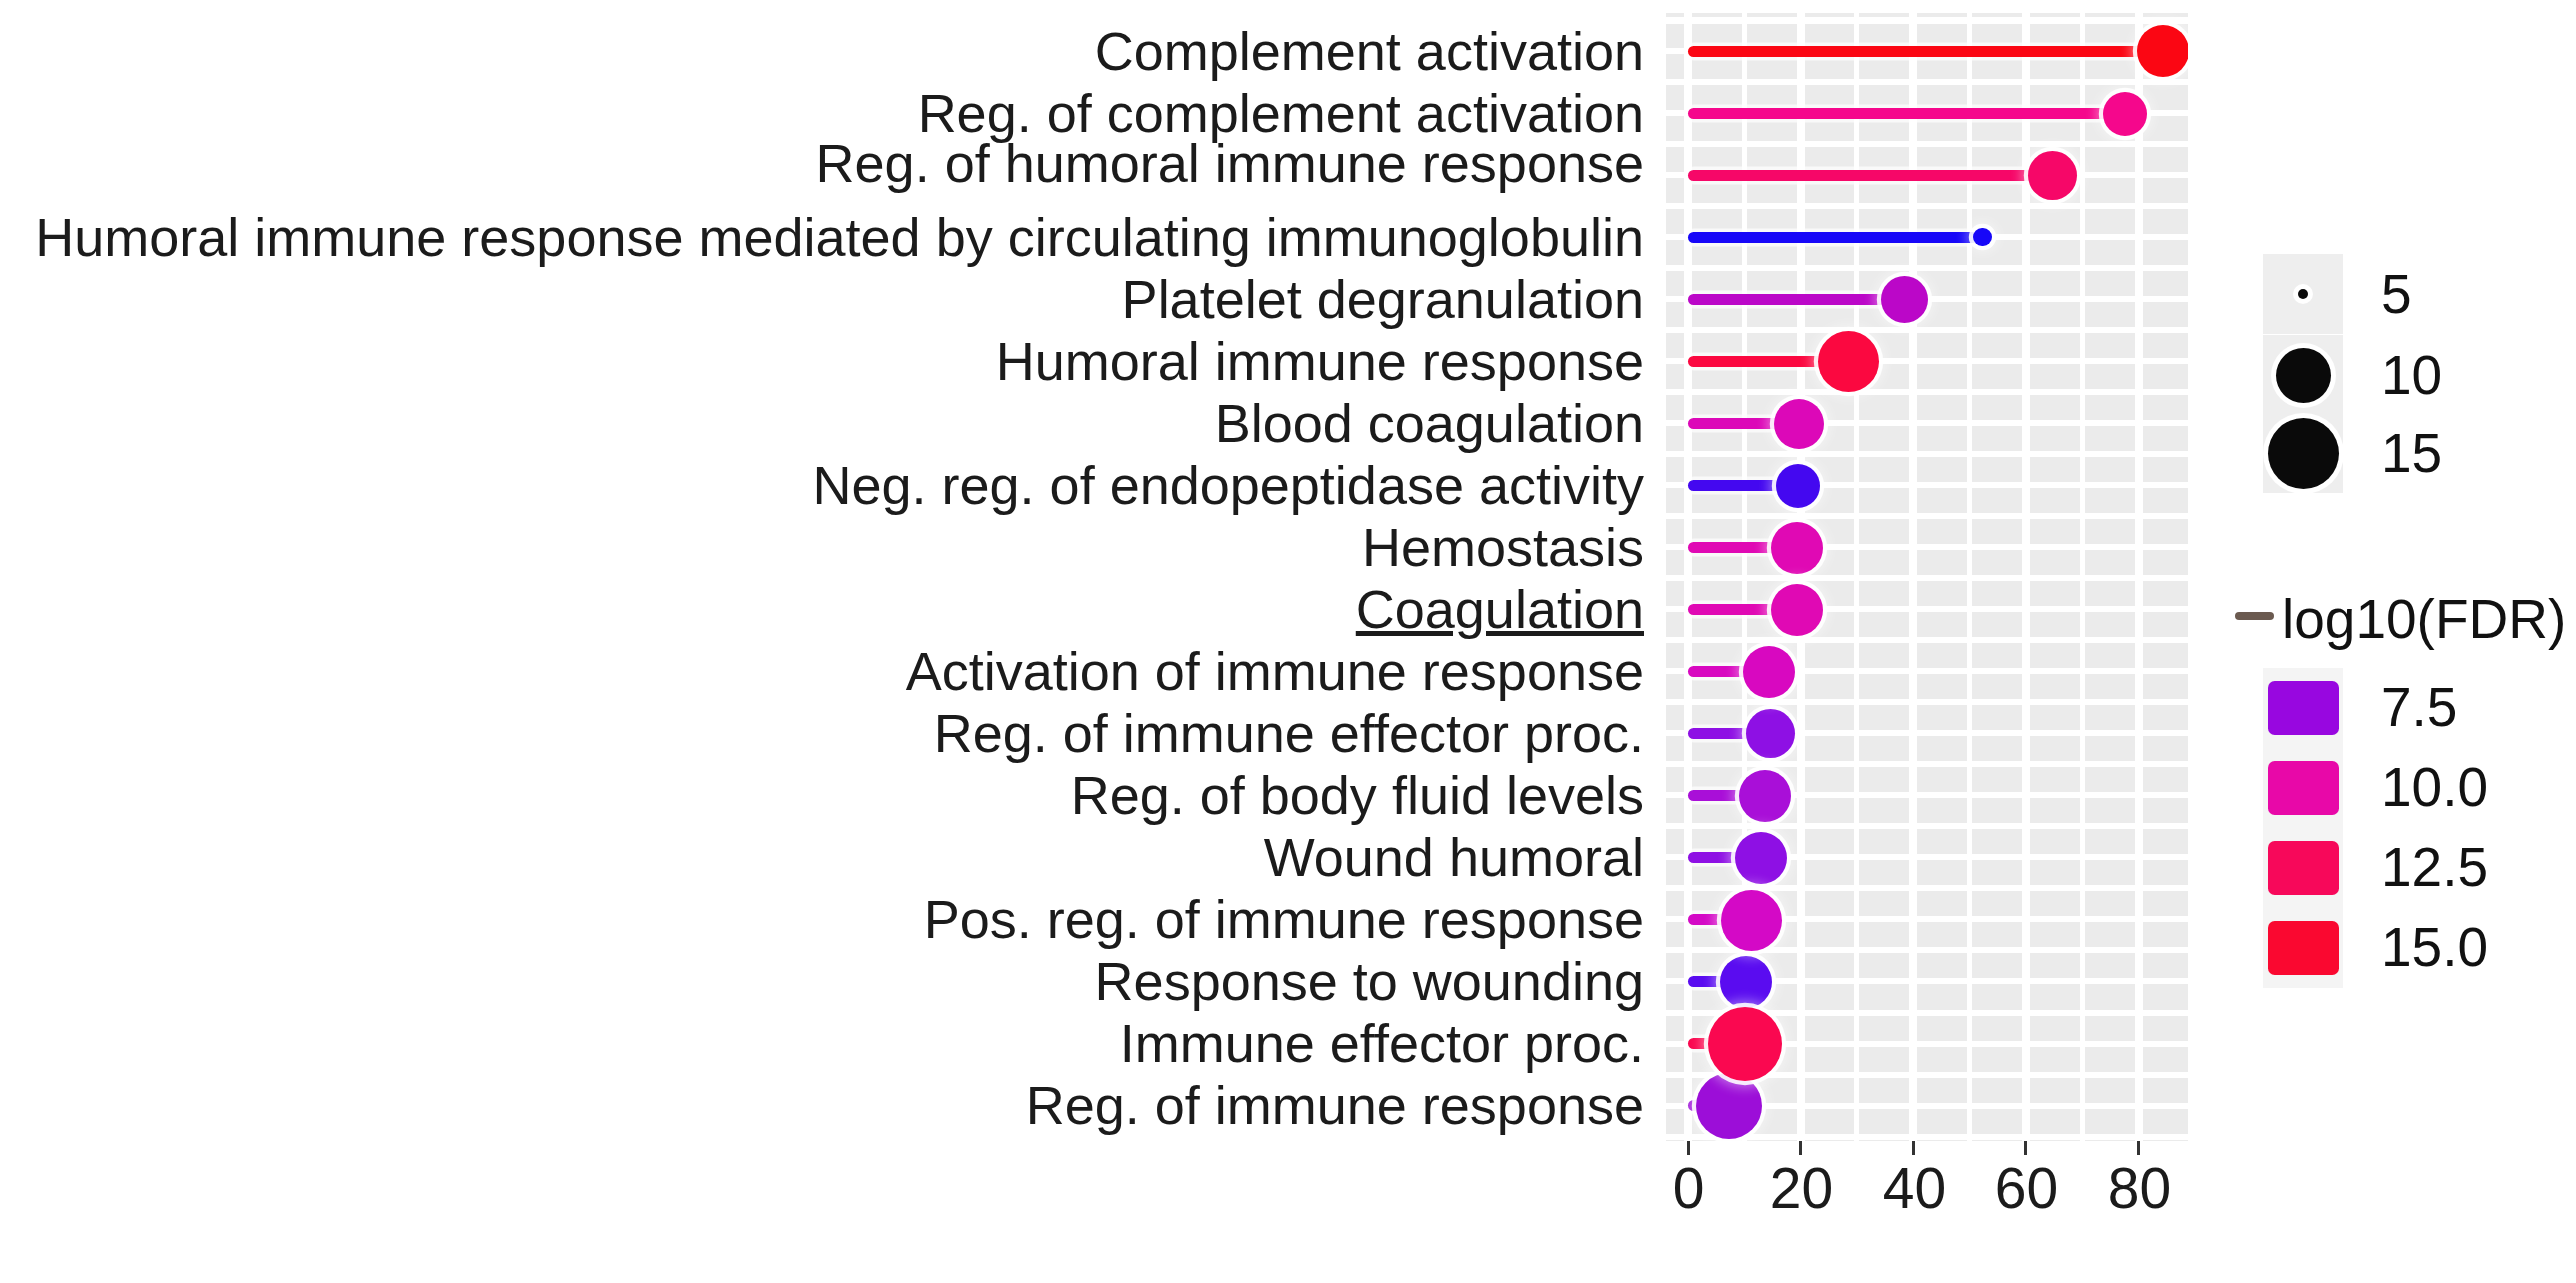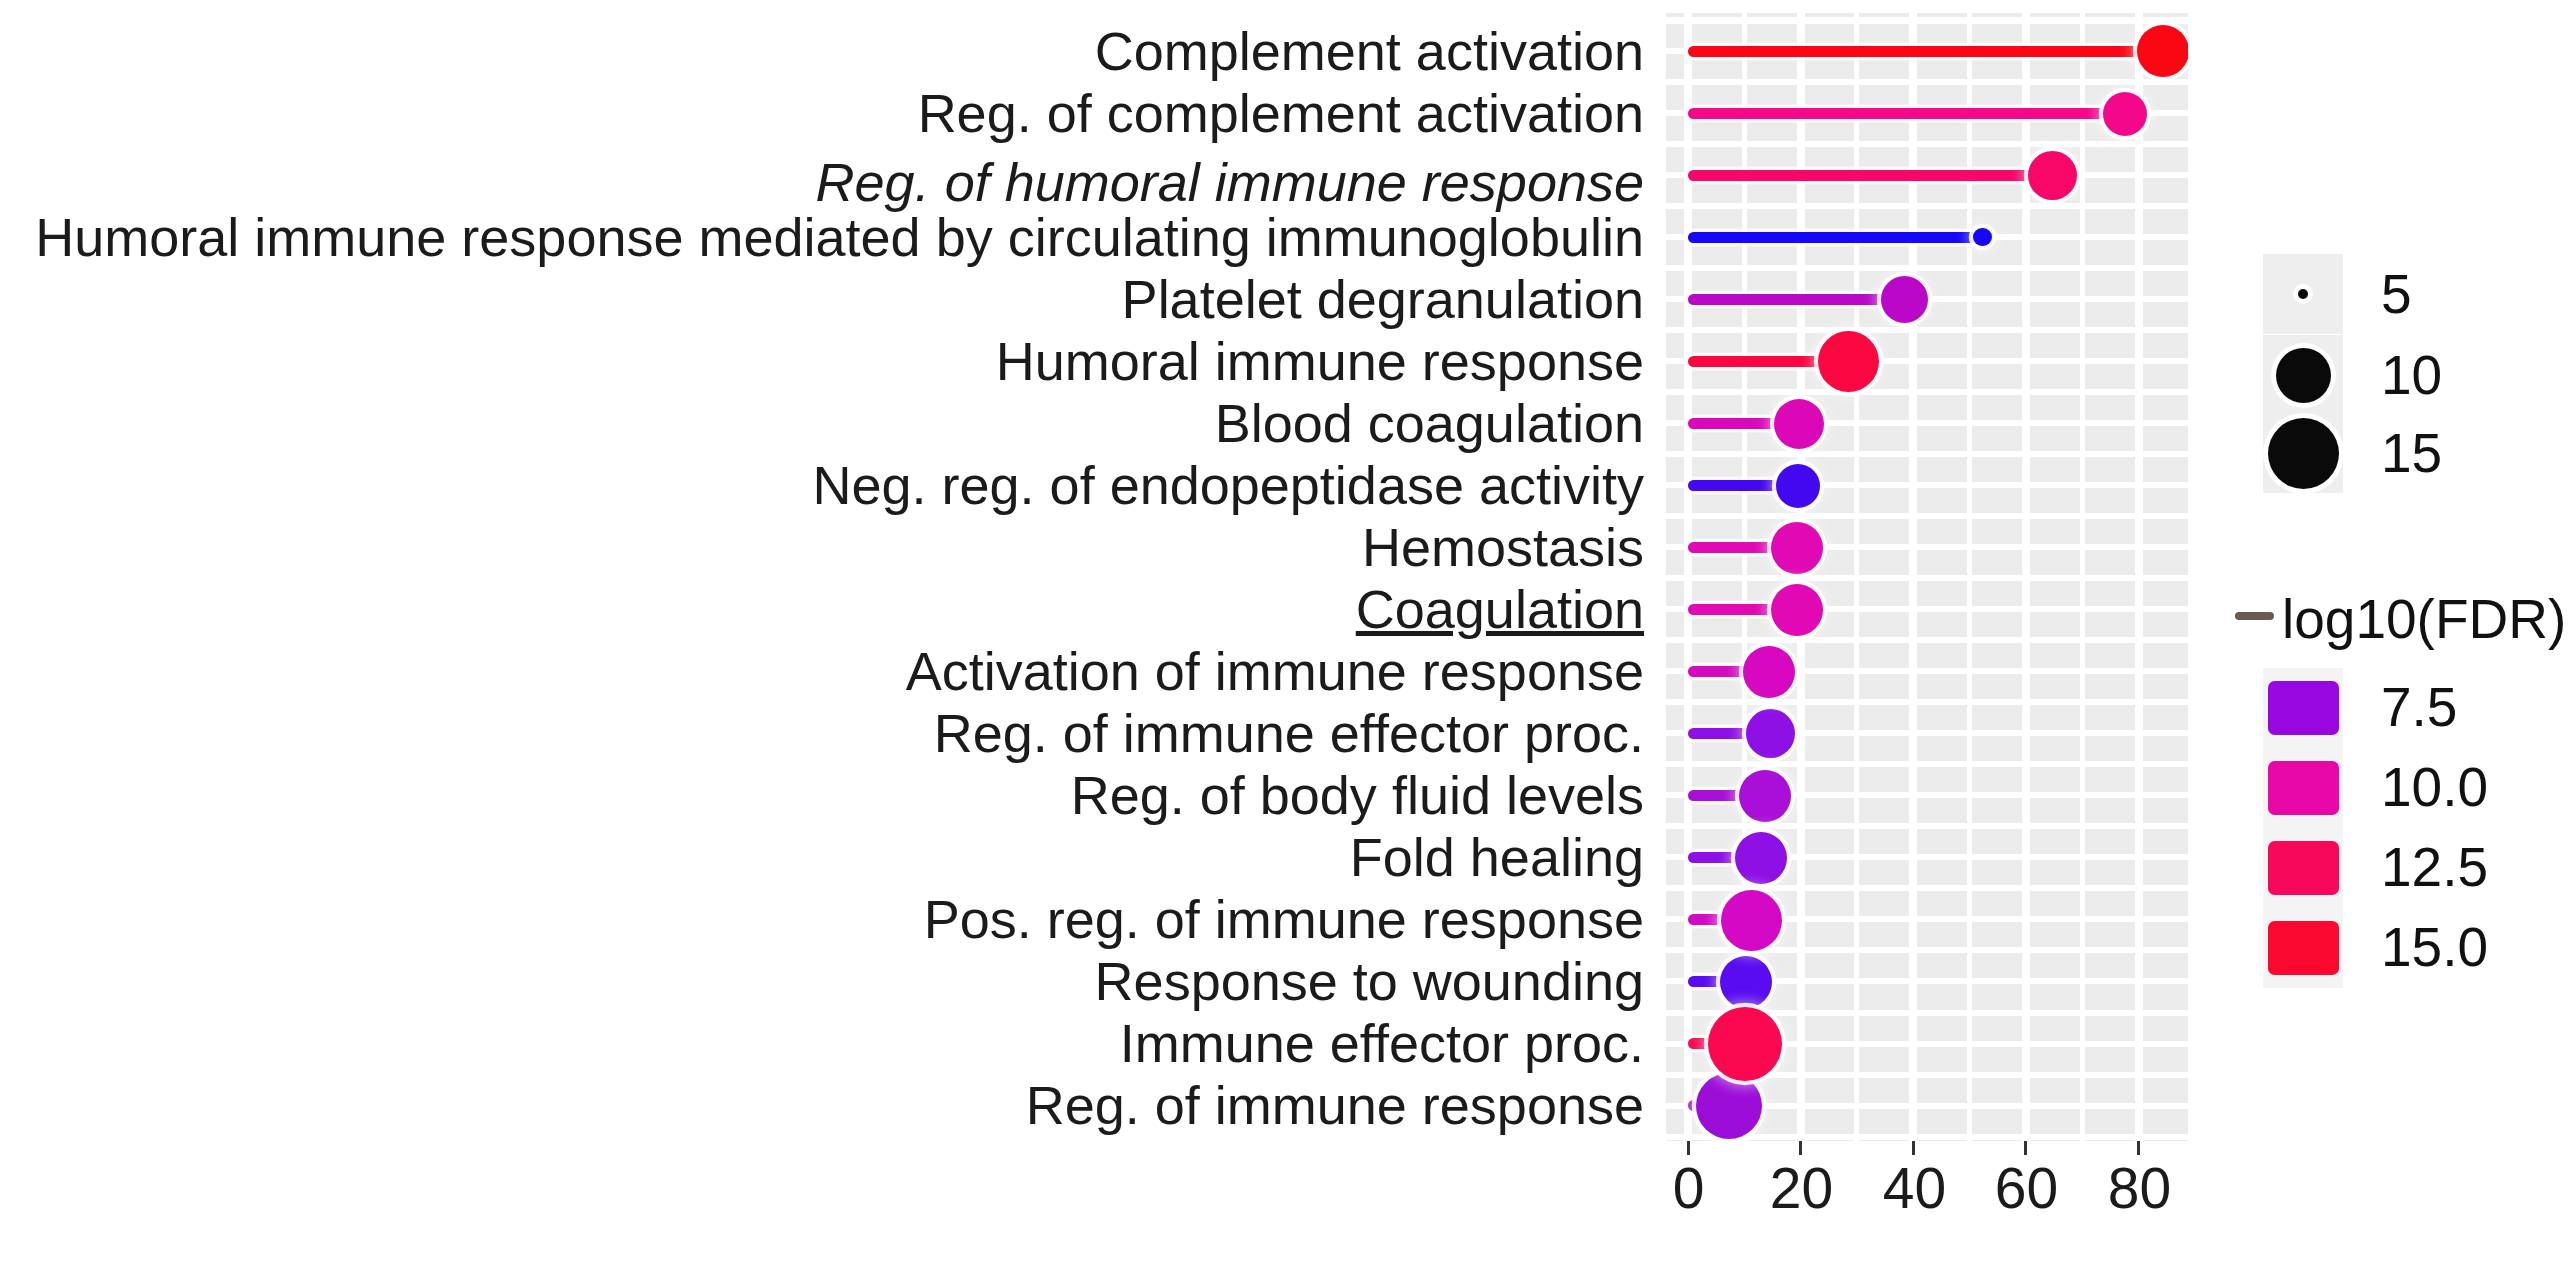--- a/index.html
+++ b/index.html
@@ -105,32 +105,32 @@
       <div class="stem" style="left: 22px; top: 963px; width: 59px; height: 11px; background: rgb(90, 12, 240);"></div>
       <div class="dot" style="left: 54px; top: 943px; width: 52px; height: 52px; background: rgb(90, 12, 240); z-index: 41;"></div>
       <div class="stem" style="left: 22px; top: 1025px; width: 57px; height: 11px; background: rgb(250, 8, 80);"></div>
       <div class="dot" style="left: 42px; top: 994px; width: 74px; height: 74px; background: rgb(250, 8, 80); z-index: 54;"></div>
       <div class="stem" style="left: 22px; top: 1087px; width: 41px; height: 11px; background: rgb(156, 14, 216);"></div>
       <div class="dot" style="left: 30px; top: 1060px; width: 66px; height: 66px; background: rgb(156, 14, 216); z-index: 49;"></div>
     </div>
   <div id="ylabels">
       <div class="ylab" style="top: 20px;">Complement activation</div>
       <div class="ylab" style="top: 82px;">Reg. of complement activation</div>
-      <div class="ylab" style="top: 151px; font-style: italic;">Reg. of humoral immune response</div>
+      <div class="ylab" style="top: 132px;">Reg. of humoral immune response</div>
       <div class="ylab" style="top: 206px;">Humoral immune response mediated by circulating immunoglobulin</div>
       <div class="ylab" style="top: 268px;">Platelet degranulation</div>
       <div class="ylab" style="top: 330px;">Humoral immune response</div>
       <div class="ylab" style="top: 392px;">Blood coagulation</div>
       <div class="ylab" style="top: 454px;">Neg. reg. of endopeptidase activity</div>
       <div class="ylab" style="top: 516px;">Hemostasis</div>
       <div class="ylab" style="top: 578px; text-decoration: underline;">Coagulation</div>
       <div class="ylab" style="top: 640px;">Activation of immune response</div>
       <div class="ylab" style="top: 702px;">Reg. of immune effector proc.</div>
       <div class="ylab" style="top: 764px;">Reg. of body fluid levels</div>
-      <div class="ylab" style="top: 826px;">Fold healing</div>
+      <div class="ylab" style="top: 826px;">Wound humoral</div>
       <div class="ylab" style="top: 888px;">Pos. reg. of immune response</div>
       <div class="ylab" style="top: 950px;">Response to wounding</div>
       <div class="ylab" style="top: 1012px;">Immune effector proc.</div>
       <div class="ylab" style="top: 1074px;">Reg. of immune response</div>
     </div>
   <div id="xaxis">
       <div class="tickmark" style="left: 1687px; top: 1141px;"></div>
       <div class="ticklab" style="left: 1688px; top: 1159px;">0</div>
       <div class="tickmark" style="left: 1799px; top: 1141px;"></div>
       <div class="ticklab" style="left: 1801px; top: 1159px;">20</div>

